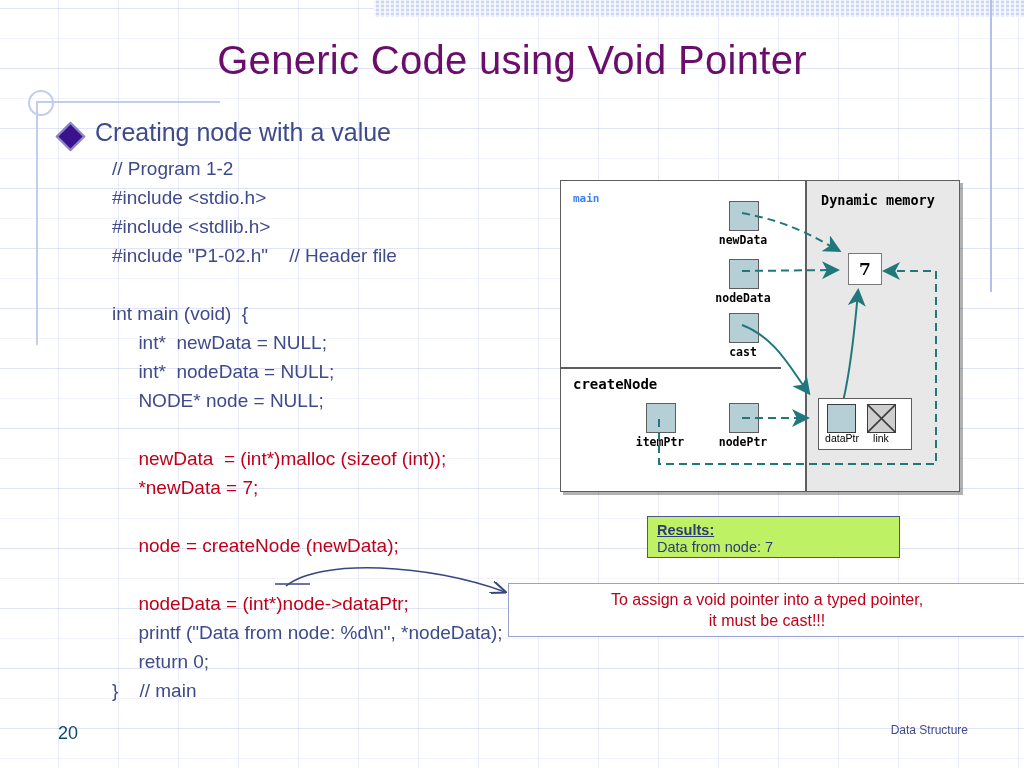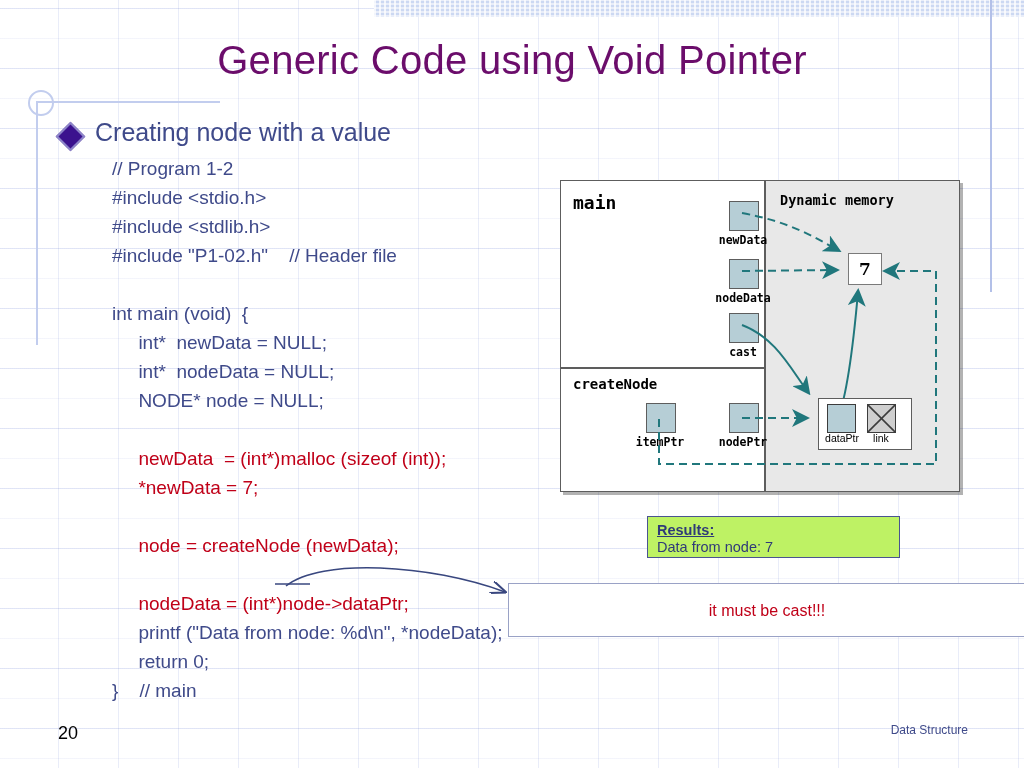--- a/index.html
+++ b/index.html
@@ -65,25 +65,25 @@
   }
   #code .red{color:#c00018;}
   #code .blank{display:block;height:29px;}
   
   #diagram{
     position:absolute;left:560px;top:180px;width:398px;height:310px;
     background:#ffffff;border:1px solid #5d5d5d;
     box-shadow:3px 3px 0 rgba(0,0,0,.30);
   }
   #dyn{
-    position:absolute;right:0;top:0;width:195px;height:100%;
+    position:absolute;right:0;top:0;width:154px;height:100%;
     background:#e8e8e8;border-left:2px solid #5d5d5d;box-sizing:border-box;
   }
   #dyn-label{position:absolute;left:14px;top:11px;font-family:"DejaVu Sans Mono",monospace;font-weight:bold;font-size:13.5px;color:#000;}
-  #main-label{position:absolute;left:12px;top:11px;font-family:"DejaVu Sans Mono",monospace;font-weight:bold;font-size:18px;color:#000000;}
+  #main-label{position:absolute;left:12px;top:11px;font-family:"DejaVu Sans Mono",monospace;font-weight:bold;font-size:11px;color:#3b82f6;}
   #mainpane{position:absolute;left:0;top:0;width:220px;height:188px;border-bottom:2px solid #5d5d5d;box-sizing:border-box;}
   #createpane{position:absolute;left:0;top:188px;width:220px;height:122px;}
   #create-label{position:absolute;left:12px;top:7px;font-family:"DejaVu Sans Mono",monospace;font-weight:bold;font-size:14px;color:#000;}
   .ptrbox{
     position:absolute;width:28px;height:28px;
     background:#b6ced6;border:1.5px solid #5d5d5d;
   }
   .ptrlabel{
     position:absolute;font-family:"DejaVu Sans Mono",monospace;font-weight:bold;
     font-size:11.5px;color:#000;white-space:nowrap;text-align:center;
@@ -112,21 +112,21 @@
   #results-title{color:#2f3a78;font-size:14.5px;font-weight:bold;text-decoration:underline;line-height:16px;}
   #results-line{color:#2f3a78;font-size:14.5px;line-height:18px;}
   
   #note{
     position:absolute;left:508px;top:583px;width:516px;height:52px;
     border:1px solid #9aa2c6;background:#fff;
     display:flex;flex-direction:column;align-items:center;justify-content:center;
     color:#c00018;font-size:16px;line-height:21px;text-align:center;
   }
   
-  #pagenum{position:absolute;left:58px;top:723px;color:#000000;font-size:18px;}
+  #pagenum{position:absolute;left:58px;top:723px;color:#0c4a6e;font-size:18px;}
   #footer-right{position:absolute;right:56px;top:723px;color:#3f4a8a;font-size:12px;}
 </style>
 </head>
 <body>
 
 <div id="grid"></div>
 <div id="gridfine"></div>
 <div id="topband"></div>
 <div id="rightline"></div>
 <div id="deco-hline"></div>
@@ -209,17 +209,18 @@
 
   <path d="M286,586 C320,558 430,564 505,592" fill="none" stroke="#39477f" stroke-width="1.6" marker-end="url(#navyhead)"></path>
 </svg>
 
 <div id="results">
   <div id="results-title">Results:</div>
   <div id="results-line">Data from node: 7</div>
 </div>
 
 <div id="note">
+  <div>To assign a void pointer into a typed pointer,</div>
   <div>it must be cast!!!</div>
 </div>
 
 <div id="pagenum">20</div>
 <div id="footer-right">Data Structure</div>
 
 </body></html>

